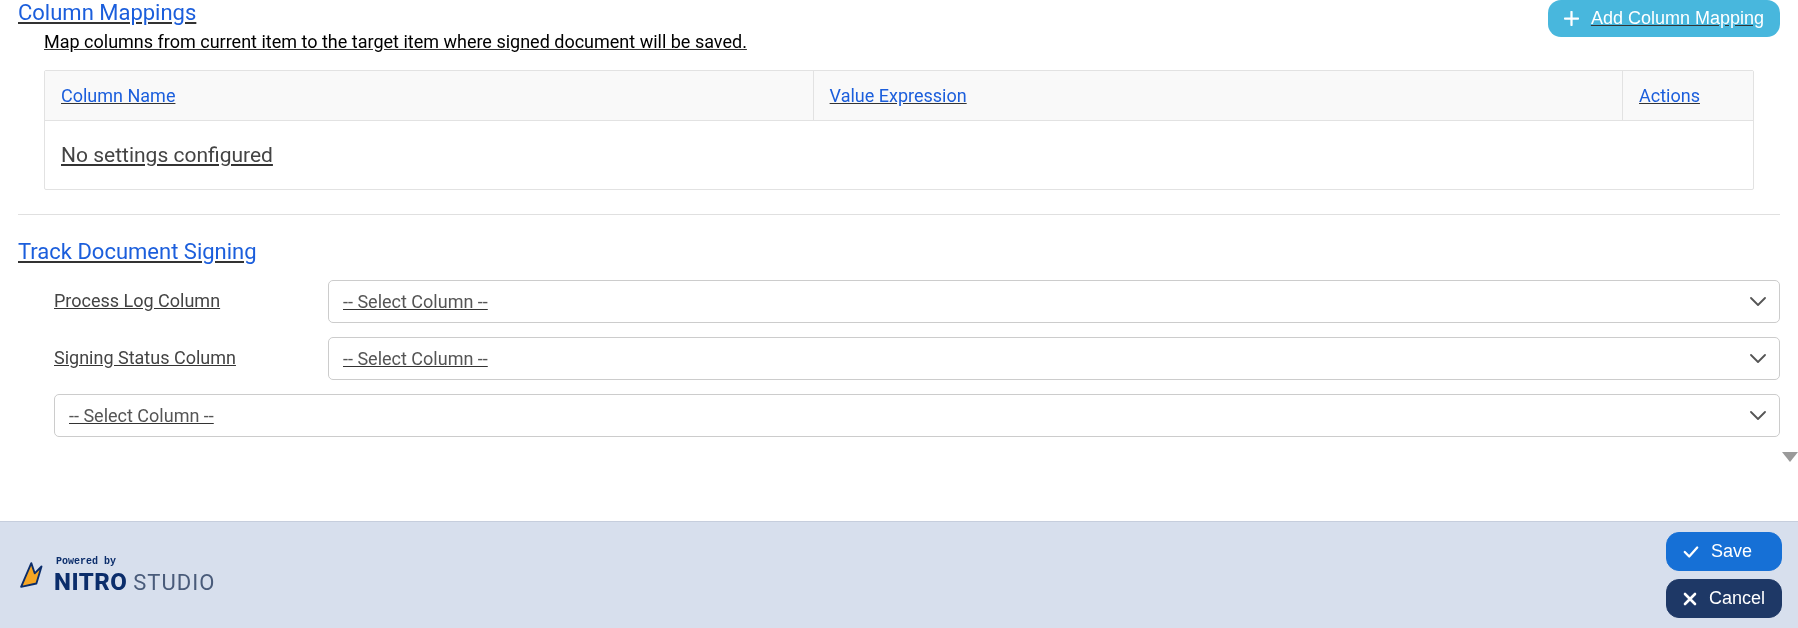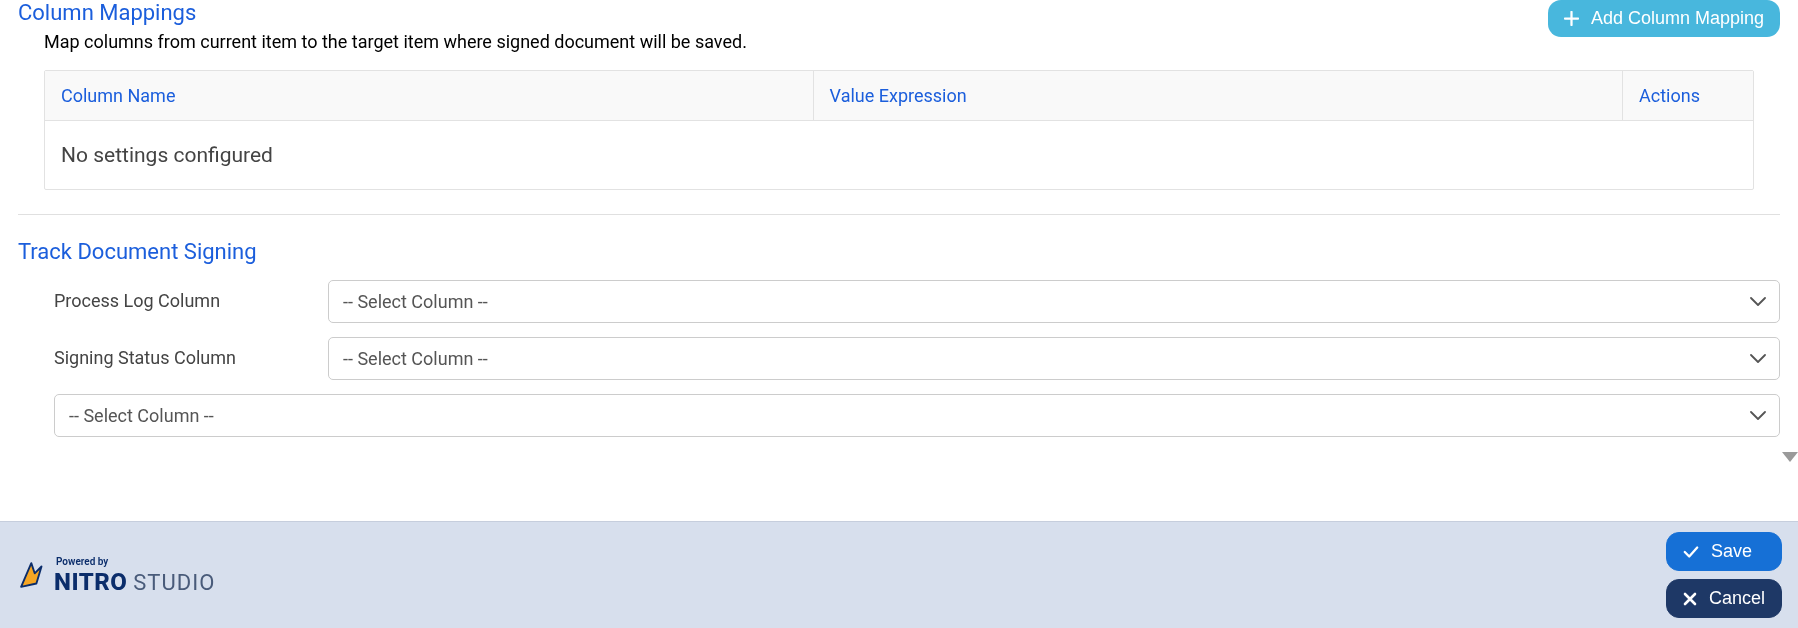--- a/index.html
+++ b/index.html
@@ -13,20 +13,21 @@
   .viewport {
     display: flex;
     flex-direction: column;
     height: 100vh;
     position: relative;
   }
   .scroll-area {
     flex: 1;
     overflow-y: scroll;
     padding: 0 18px 0 18px;
+    text-decoration: underline;
   }
   
   .scroll-area::-webkit-scrollbar { width: 17px; }
   .scroll-area::-webkit-scrollbar-track { background: #f0f0f0; }
   .scroll-area::-webkit-scrollbar-thumb { background: #a8a8a8; border-radius: 3px; }
   .scroll-area::-webkit-scrollbar-button { background: #f0f0f0; height: 17px; }
 
   .section {
     margin-bottom: 16px;
   }
@@ -160,20 +161,21 @@
     flex-direction: column;
     line-height: 1;
     margin-left: 4px;
   }
   .logo-powered {
     font-size: 10px;
     color: #0b2d6b;
     font-weight: 600;
     margin-bottom: 3px;
     margin-left: 2px;
+    font-family: Liberation Mono, monospace;
   }
   .logo-brand {
     display: flex;
     align-items: baseline;
   }
   .logo-nitro {
     color: #0b2d6b;
     font-weight: 800;
     font-size: 24px;
     letter-spacing: 0.5px;

